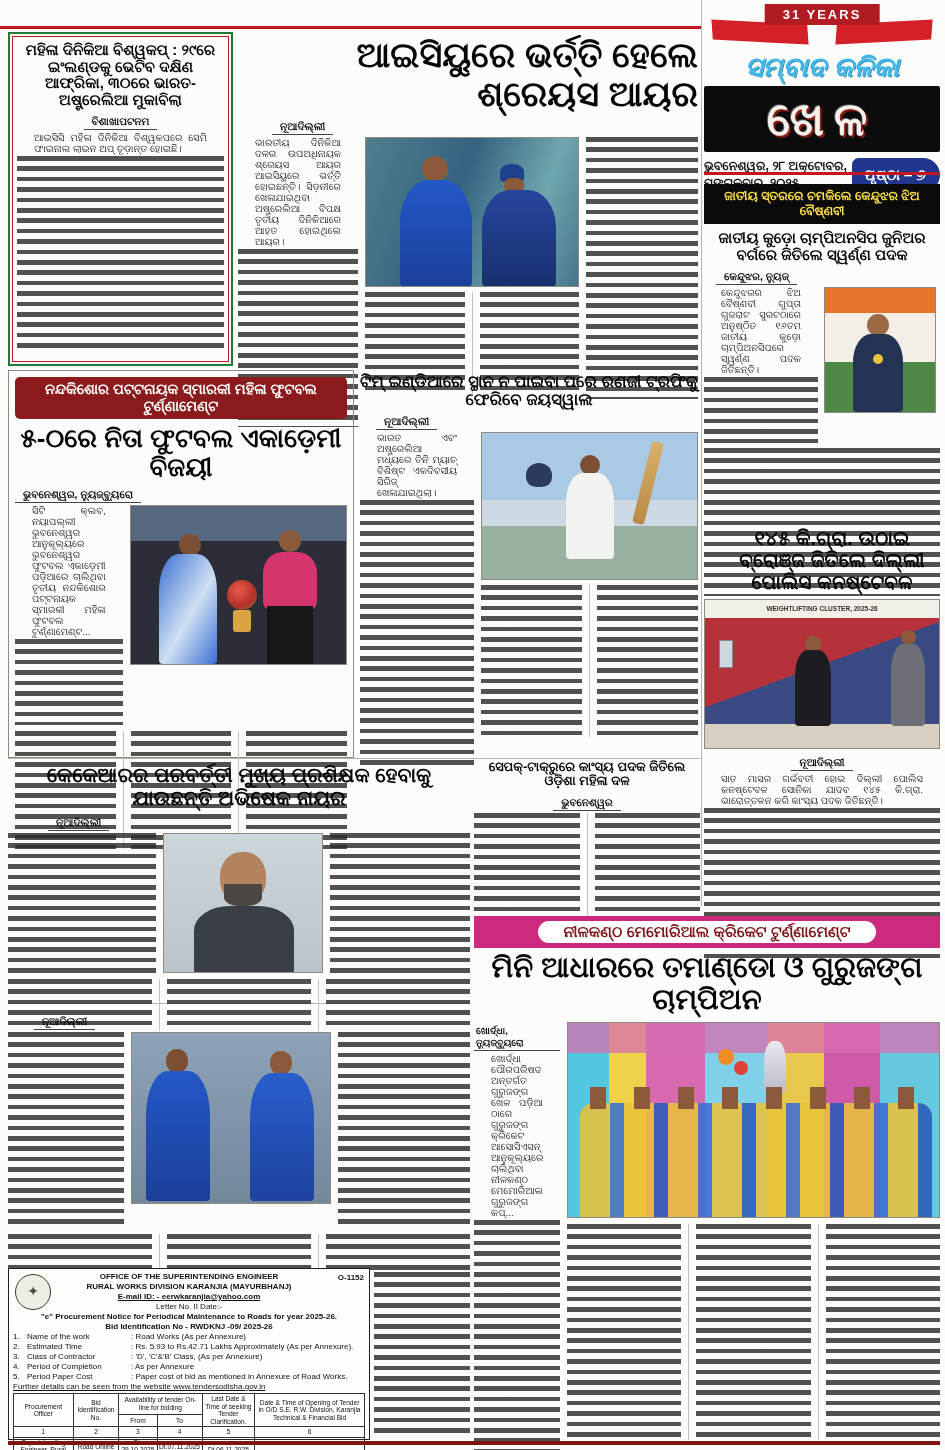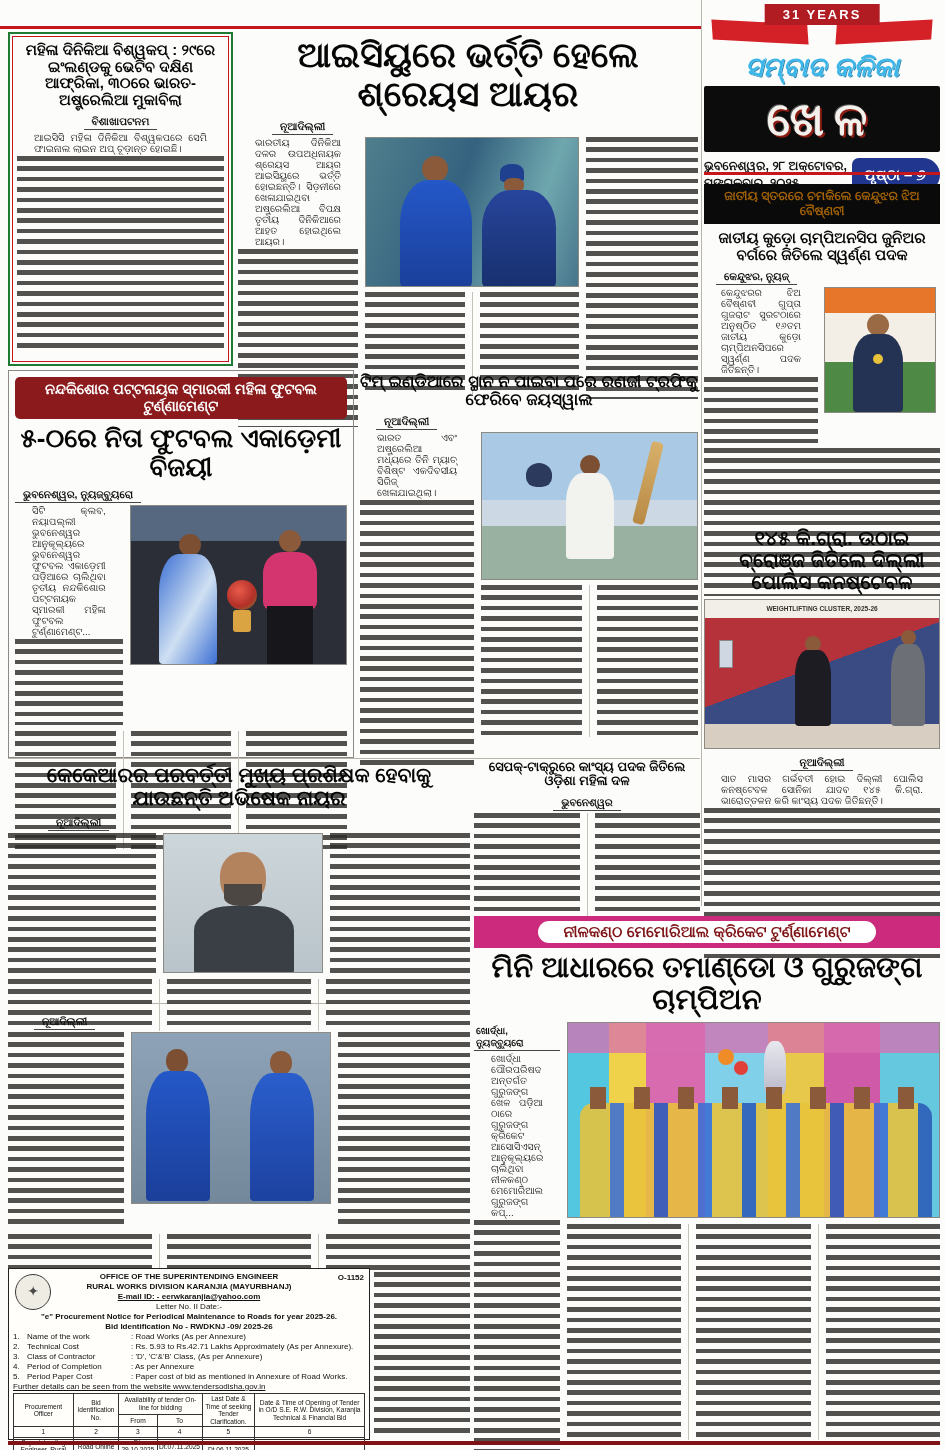--- a/index.html
+++ b/index.html
@@ -34,21 +34,21 @@
   .brand{font-size:27px;font-weight:bold;font-style:italic;color:#3bb6e8;text-align:center;
          text-shadow:0 0 1px #fff,1px 1px 0 #1d7fb0;margin:2px 0 3px;}
   .sports-logo{background:#0c0c0c;height:66px;display:flex;align-items:center;justify-content:center;border-radius:2px;}
   .sports-logo span{color:#f4f1ec;font-size:46px;font-weight:bold;letter-spacing:10px;
          text-shadow:2px 2px 0 #8c1d14,-1px -1px 0 #555;}
   .mh-bottom{display:flex;align-items:center;justify-content:space-between;margin-top:6px;}
   .mh-date{font-weight:bold;font-size:12.5px;line-height:1.35;}
   .page-badge{background:#20368f;color:#fff;font-weight:bold;font-size:15px;
               padding:8px 14px 8px 12px;border-radius:10px 26px 26px 10px;}
 
-  .banner-black{background:#0a0a0a;color:#a16207;font-weight:bold;font-size:12.5px;text-align:center;
+  .banner-black{background:#0a0a0a;color:#fde047;font-weight:bold;font-size:12.5px;text-align:center;
                 padding:5px 3px;}
   .kicker-maroon{background:#8a1a1c;color:#fff;font-weight:bold;font-size:14.5px;text-align:center;
                  padding:4px 2px;border-radius:5px;}
   .band-magenta{background:#cc2a7d;display:flex;align-items:center;justify-content:center;height:32px;}
   .pill{background:#fff;color:#7e1416;font-weight:bold;font-size:15.5px;padding:2px 26px;border-radius:14px;}
 
   .box-green{border:2.5px solid #1f7a33;outline:1px solid #c4161c;outline-offset:-5px;}
   .box-thin{border:1px solid #8d8a83;}
 
   
@@ -97,21 +97,21 @@
   <div class="rule red" style="left:704px;top:172px;width:236px;height:3px;"></div>
 
   <div class="sec box-green" style="left:8px;top:32px;width:225px;height:334px;padding:8px 7px;">
     <div class="hl" style="font-size:15px;">ମହିଳା ଦିନିକିଆ ବିଶ୍ୱକପ୍ : ୨୯ରେ ଇଂଲଣ୍ଡକୁ ଭେଟିବ ଦକ୍ଷିଣ ଆଫ୍ରିକା, ୩୦ରେ ଭାରତ-ଅଷ୍ଟ୍ରେଲିଆ ମୁକାବିଲା</div>
     <div class="dlwrap"><span class="dl">ବିଶାଖାପଟନମ</span></div>
     <p class="lead">ଆଇସିସି ମହିଳା ଦିନିକିଆ ବିଶ୍ୱକପରେ ସେମି ଫାଇନାଲ ଲାଇନ ଅପ୍ ଚୂଡ଼ାନ୍ତ ହୋଇଛି।</p>
     <div class="ft" style="height:196px;"></div>
   </div>
 
   <div class="sec" style="left:238px;top:36px;width:460px;">
-    <div class="hl" style="font-size:35px;">ଆଇସିୟୁରେ ଭର୍ତ୍ତି ହେଲେ ଶ୍ରେୟସ ଆୟର</div>
+    <div class="hl" style="font-size:35px;text-align:right;">ଆଇସିୟୁରେ ଭର୍ତ୍ତି ହେଲେ ଶ୍ରେୟସ ଆୟର</div>
     <div class="dlwrap" style="text-align:left;padding-left:34px;"><span class="dl">ନୂଆଦିଲ୍ଲୀ</span></div>
     <div style="display:flex;gap:7px;">
       <div style="width:120px;">
         <p class="lead">ଭାରତୀୟ ଦିନିକିଆ ଦଳର ଉପଅଧିନାୟକ ଶ୍ରେୟସ ଆୟର ଆଇସିୟୁରେ ଭର୍ତ୍ତି ହୋଇଛନ୍ତି। ସିଡ଼ନୀରେ ଖେଳାଯାଇଥିବା ଅଷ୍ଟ୍ରେଲିଆ ବିପକ୍ଷ ତୃତୀୟ ଦିନିକିଆରେ ଆହତ ହୋଇଥିଲେ ଆୟର।</p>
         <div class="ft" style="height:178px;"></div>
       </div>
       <div style="width:214px;">
         <div class="photo" style="width:214px;height:150px;background:linear-gradient(110deg,#4f7f8d,#35627f 42%,#6fa7ae 75%,#47758c);">
           <div class="fg" style="left:56px;top:18px;width:26px;height:26px;border-radius:50%;background:#8a5a3b;"></div>
           <div class="fg" style="left:34px;top:42px;width:72px;height:108px;border-radius:40% 40% 6px 6px;background:linear-gradient(#2458c8,#1b3f9a);"></div>
@@ -345,21 +345,21 @@
     <div class="ctr">Letter No. II Date:-</div>
     <div class="ctr b">"e" Procurement Notice for Periodical Maintenance to Roads for year 2025-26.</div>
     <div class="ctr b">Bid Identification No - RWDKNJ -09/ 2025-26</div>
     <div class="t-item">
         <span class="no">1.</span>
         <span class="lab">Name of the work</span>
         <span class="val">: Road Works (As per Annexure)</span>
       </div>
     <div class="t-item">
         <span class="no">2.</span>
-        <span class="lab">Technical Cost</span>
+        <span class="lab">Estimated Time</span>
         <span class="val">: Rs. 5.93 to Rs.42.71 Lakhs Approximately (As per Annexure).</span>
       </div>
     <div class="t-item">
         <span class="no">3.</span>
         <span class="lab">Class of Contractor</span>
         <span class="val">: 'D', 'C'&amp;'B' Class, (As per Annexure)</span>
       </div>
     <div class="t-item">
         <span class="no">4.</span>
         <span class="lab">Period of Completion</span>

